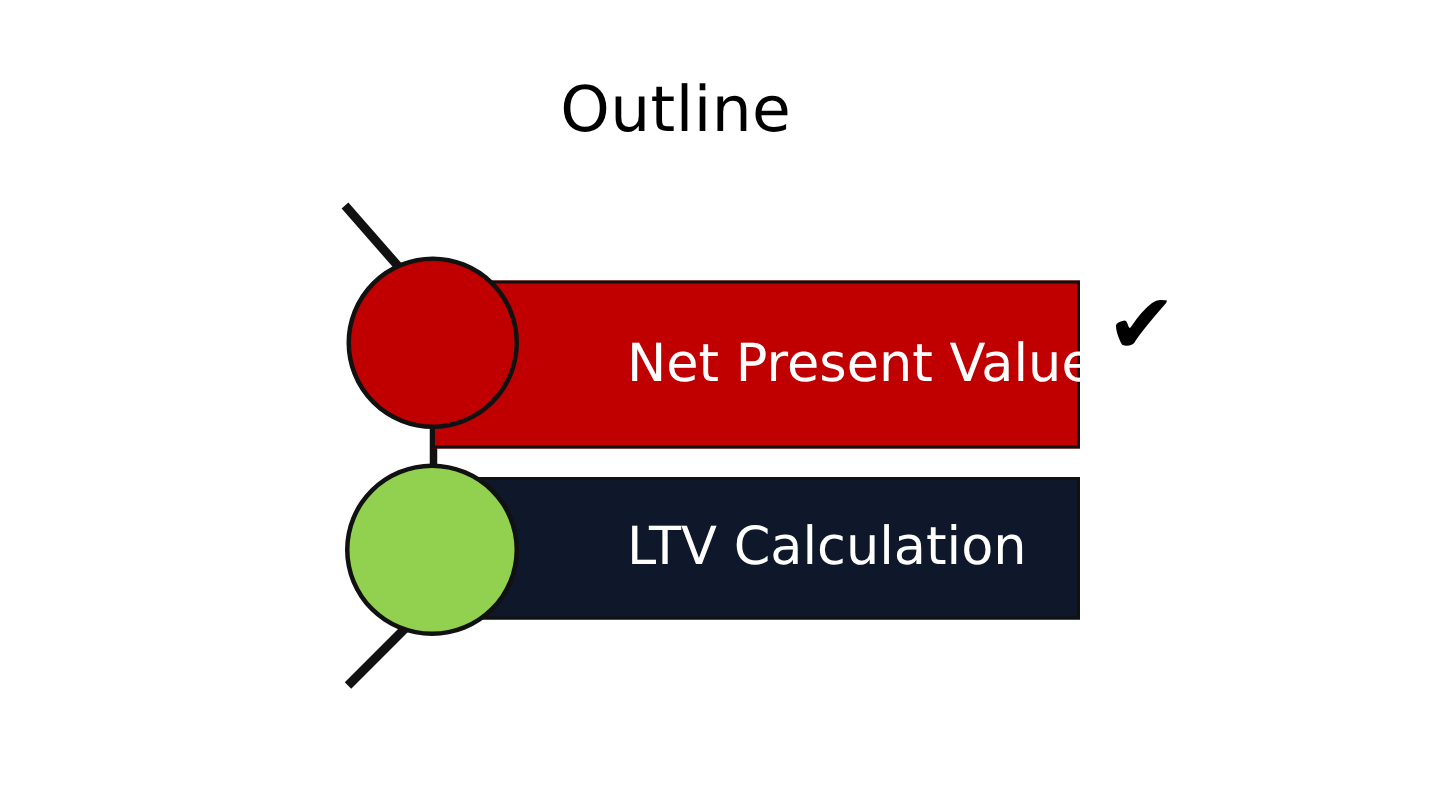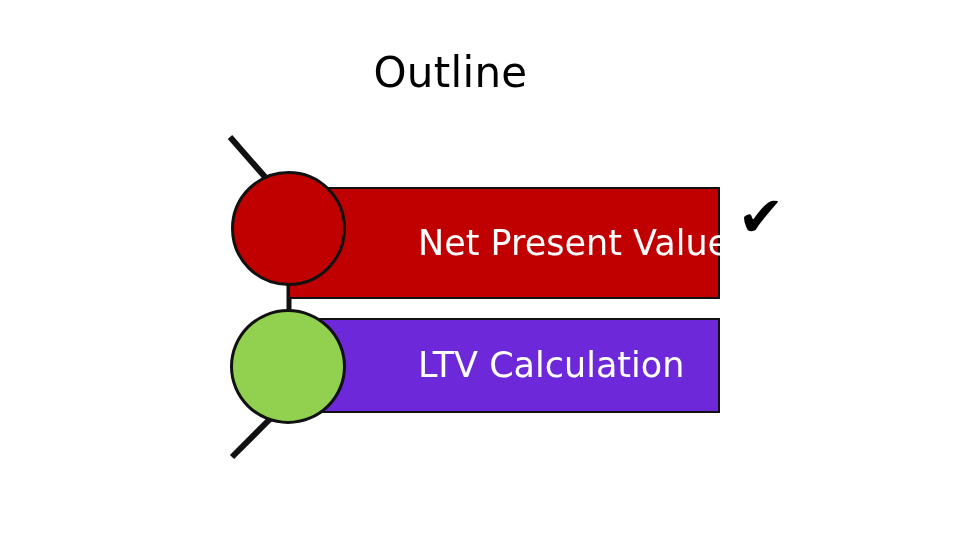--- a/index.html
+++ b/index.html
@@ -87,21 +87,21 @@
     height: 115px;
     background: #C00000;
   }
 
   
   #bar-ltv {
     left: 288px;
     top: 318px;
     width: 432px;
     height: 95px;
-    background: #6d28d9;
+    background: #0f172a;
   }
   #bubble-ltv {
     left: 230px;
     top: 309px;
     width: 116px;
     height: 115px;
     background: #92D050;
   }
 
   

